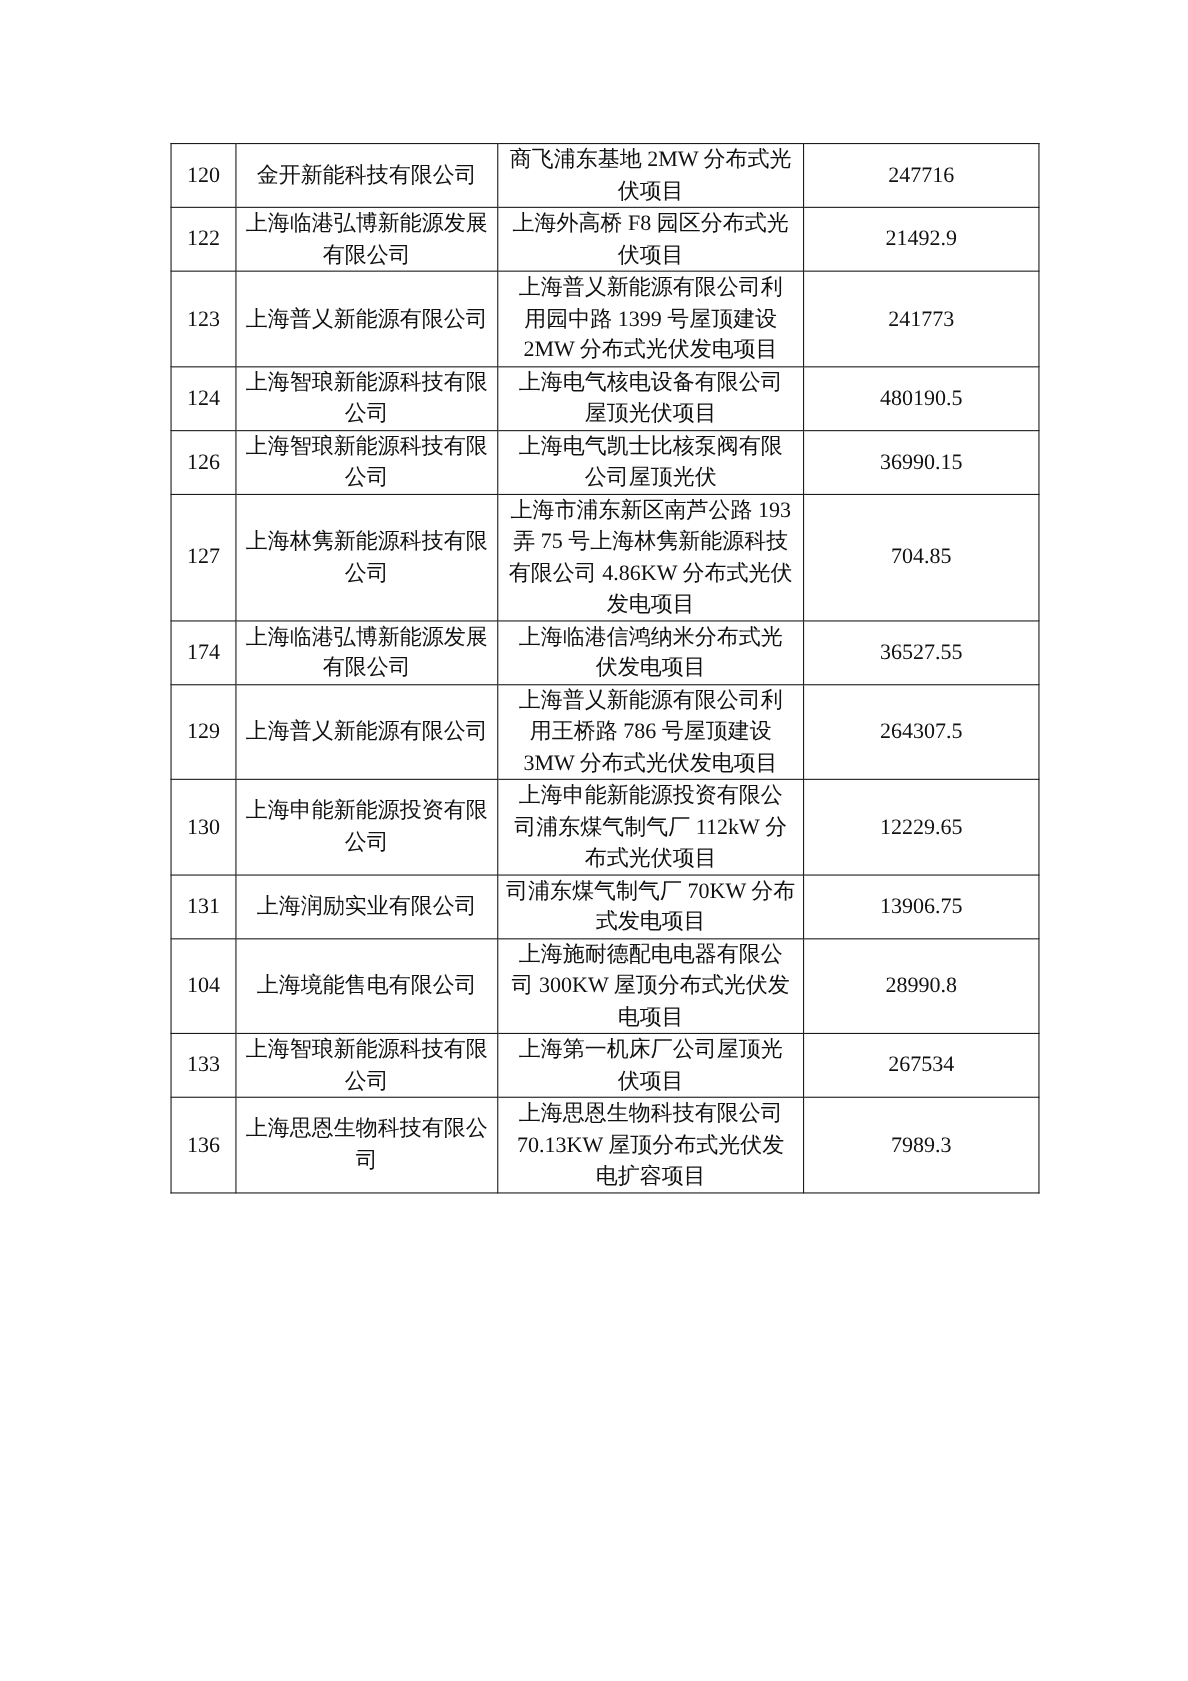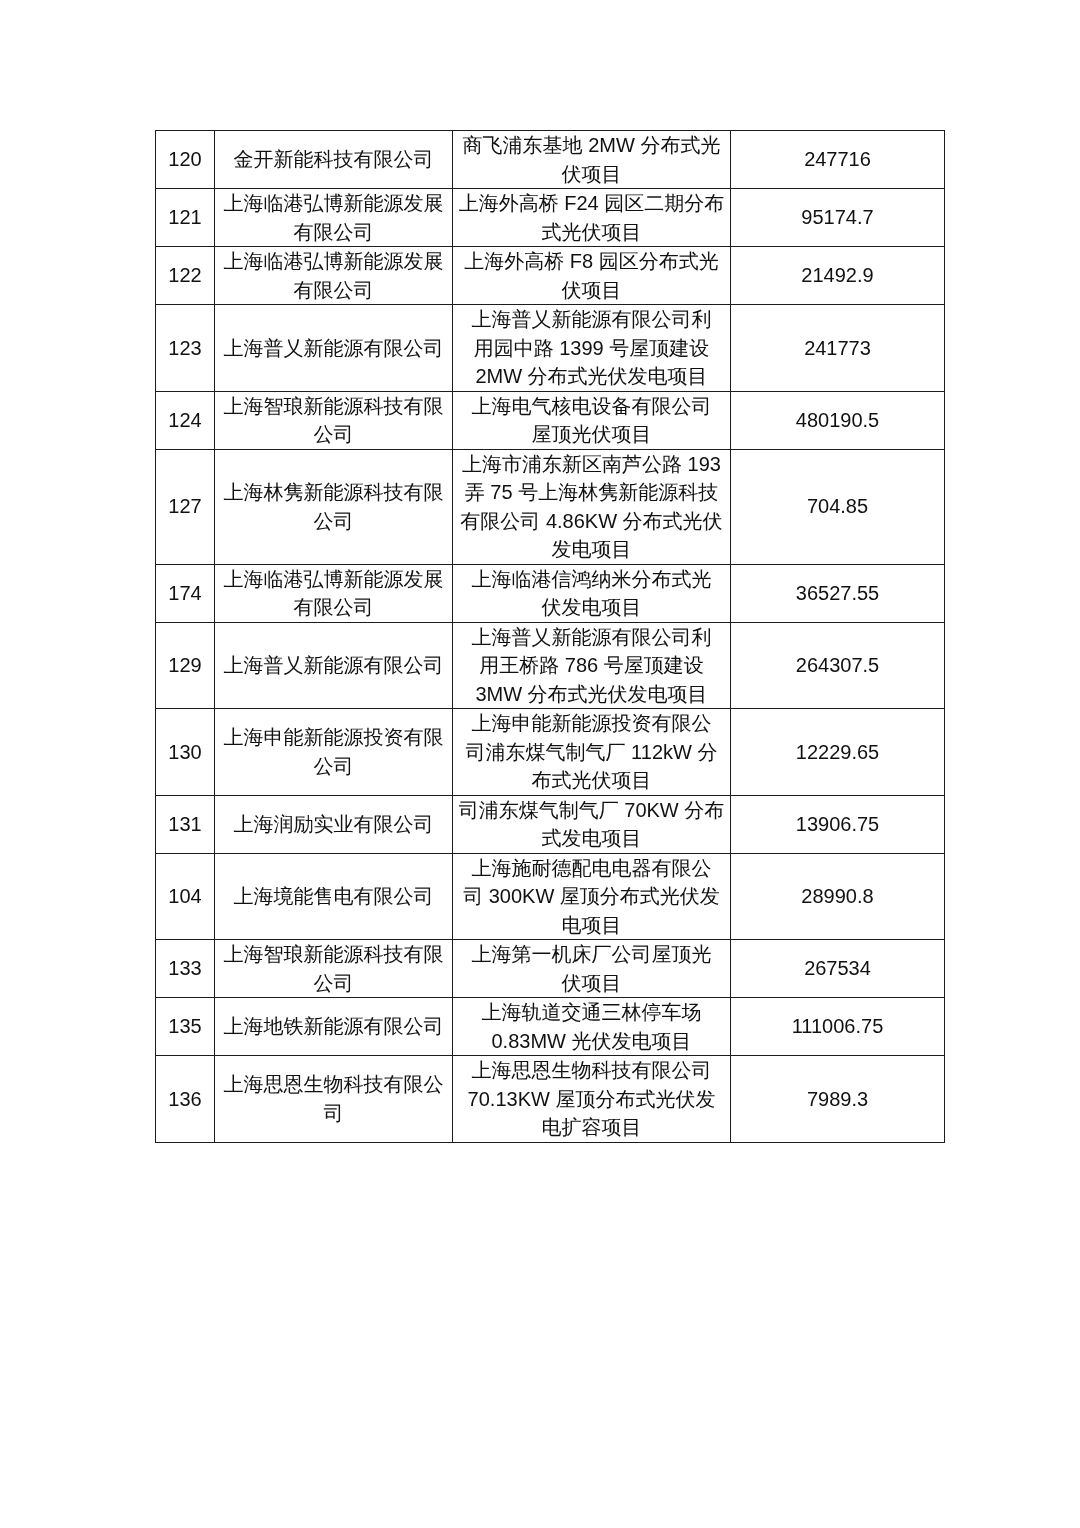--- a/index.html
+++ b/index.html
@@ -6,21 +6,21 @@
     margin: 0;
     padding: 0;
     background: #ffffff;
   }
   .page {
     position: relative;
     width: 1080px;
     height: 1528px;
     background: #ffffff;
     overflow: hidden;
-    font-family: Liberation Sans, sans-serif;
+    font-family: Liberation Serif, serif;
     color: #111111;
   }
   table.data-table {
     position: absolute;
     left: 155px;
     top: 130px;
     width: 772px;
     border-collapse: collapse;
     table-layout: fixed;
   }
@@ -52,28 +52,20 @@
     </colgroup>
     <tbody>
       <tr>
         <td class="col-index">120</td>
         <td class="col-company">金开新能科技有限公司</td>
         <td class="col-project">商飞浦东基地 2MW 分布式光
 伏项目</td>
         <td class="col-value">247716</td>
       </tr>
       <tr>
-        <td class="col-index">121</td>
-        <td class="col-company">上海临港弘博新能源发展
-有限公司</td>
-        <td class="col-project">上海外高桥 F24 园区二期分布
-式光伏项目</td>
-        <td class="col-value">95174.7</td>
-      </tr>
-      <tr>
         <td class="col-index">122</td>
         <td class="col-company">上海临港弘博新能源发展
 有限公司</td>
         <td class="col-project">上海外高桥 F8 园区分布式光
 伏项目</td>
         <td class="col-value">21492.9</td>
       </tr>
       <tr>
         <td class="col-index">123</td>
         <td class="col-company">上海普乂新能源有限公司</td>
@@ -82,20 +74,28 @@
 2MW 分布式光伏发电项目</td>
         <td class="col-value">241773</td>
       </tr>
       <tr>
         <td class="col-index">124</td>
         <td class="col-company">上海智琅新能源科技有限
 公司</td>
         <td class="col-project">上海电气核电设备有限公司
 屋顶光伏项目</td>
         <td class="col-value">480190.5</td>
+      </tr>
+      <tr>
+        <td class="col-index">126</td>
+        <td class="col-company">上海智琅新能源科技有限
+公司</td>
+        <td class="col-project">上海电气凯士比核泵阀有限
+公司屋顶光伏</td>
+        <td class="col-value">36990.15</td>
       </tr>
       <tr>
         <td class="col-index">127</td>
         <td class="col-company">上海林隽新能源科技有限
 公司</td>
         <td class="col-project">上海市浦东新区南芦公路 193
 弄 75 号上海林隽新能源科技
 有限公司 4.86KW 分布式光伏
 发电项目</td>
         <td class="col-value">704.85</td>
@@ -142,27 +142,20 @@
       </tr>
       <tr>
         <td class="col-index">133</td>
         <td class="col-company">上海智琅新能源科技有限
 公司</td>
         <td class="col-project">上海第一机床厂公司屋顶光
 伏项目</td>
         <td class="col-value">267534</td>
       </tr>
       <tr>
-        <td class="col-index">135</td>
-        <td class="col-company">上海地铁新能源有限公司</td>
-        <td class="col-project">上海轨道交通三林停车场
-0.83MW 光伏发电项目</td>
-        <td class="col-value">111006.75</td>
-      </tr>
-      <tr>
         <td class="col-index">136</td>
         <td class="col-company">上海思恩生物科技有限公
 司</td>
         <td class="col-project">上海思恩生物科技有限公司
 70.13KW 屋顶分布式光伏发
 电扩容项目</td>
         <td class="col-value">7989.3</td>
       </tr>
     </tbody>
   </table>

